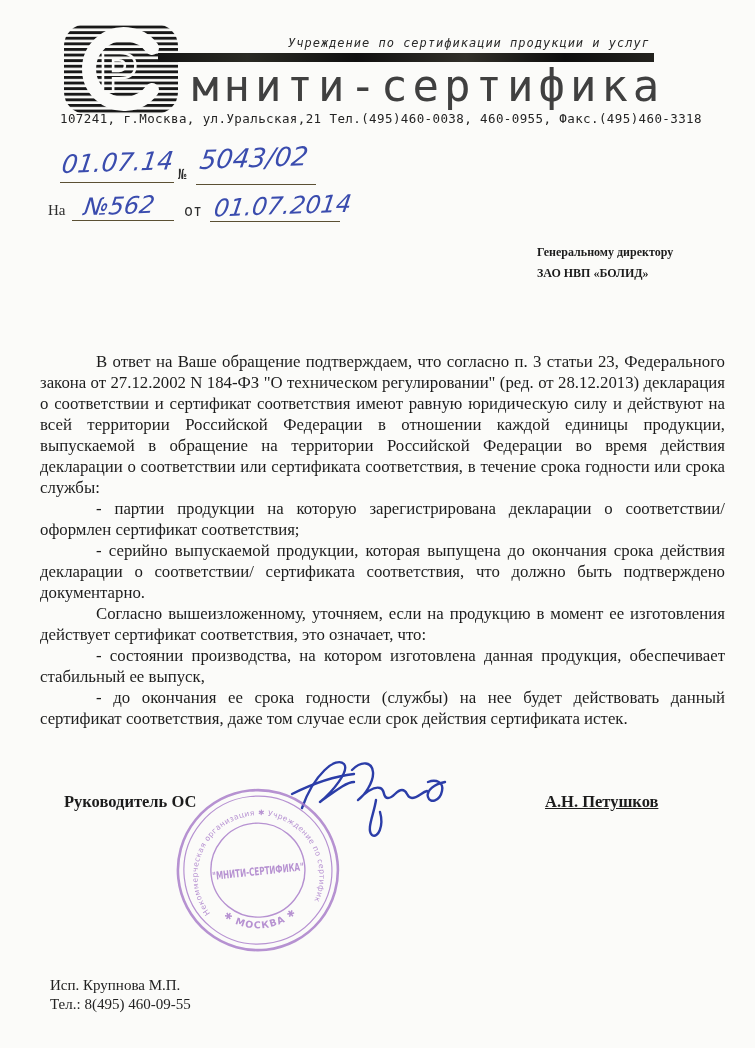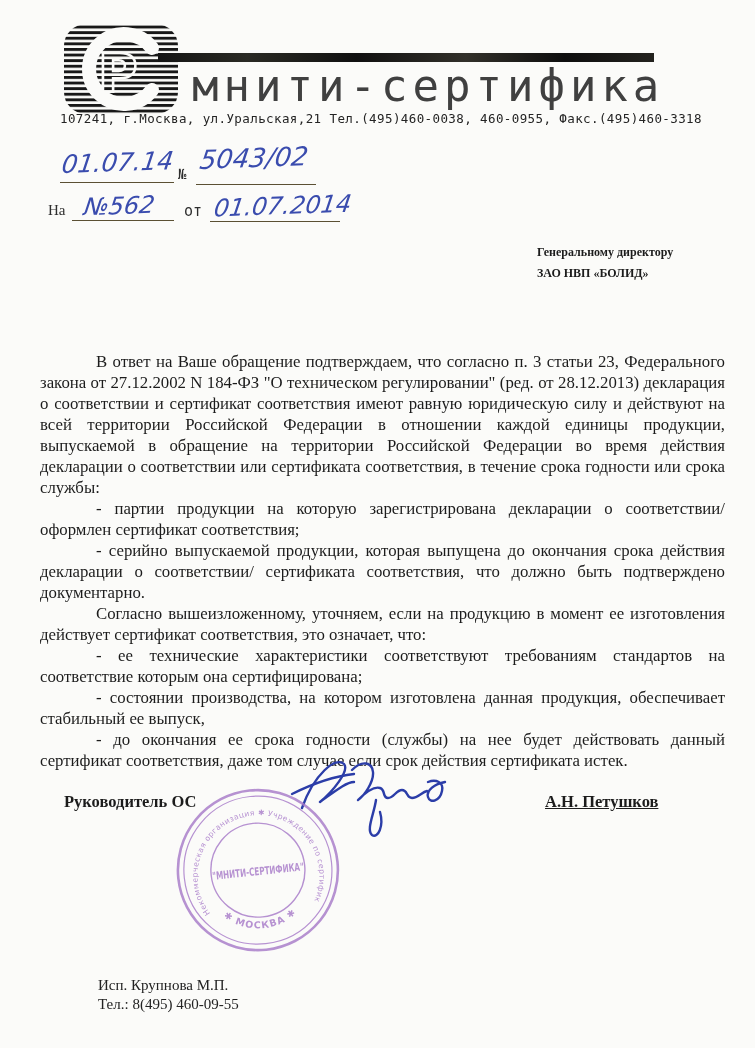--- a/index.html
+++ b/index.html
@@ -61,40 +61,41 @@
     font-size:16.8px;line-height:21px;text-align:justify;
   }
   .body-text p{margin:0;text-indent:56px;}
   
   .sig-label{position:absolute;left:64px;top:792px;font-weight:bold;font-size:16.5px;}
   .sig-name{position:absolute;left:545px;top:792px;font-weight:bold;font-size:16.5px;text-decoration:underline;}
   .signature{position:absolute;left:288px;top:752px;width:185px;height:95px;}
   .stamp{position:absolute;left:174px;top:786px;width:170px;height:170px;opacity:.8;transform:rotate(-6deg);}
   
   .footer{
-    position:absolute;left:50px;top:976px;font-size:15px;line-height:19px;color:#222;margin-left:48px;
+    position:absolute;left:50px;top:976px;font-size:15px;line-height:19px;color:#222;
   }
 </style>
 </head>
 <body>
 
 <div class="page">
 
   <svg class="logo" viewBox="0 0 120 100" xmlns="http://www.w3.org/2000/svg">
     <defs>
       <pattern id="stripes" width="8" height="5.6" patternUnits="userSpaceOnUse">
         <rect width="8" height="3.1" y="0" fill="#181818"></rect>
         <rect width="8" height="2.5" y="3.1" fill="#fbfbf9"></rect>
       </pattern>
     </defs>
     <rect x="2" y="4" width="114" height="90" rx="22" fill="url(#stripes)"></rect>
     <path d="M 90 28 A 35 35 0 1 0 90 70" stroke="#fbfbf9" stroke-width="14" fill="none" stroke-linecap="round"></path>
     <text x="36" y="72" font-family="DejaVu Sans, sans-serif" font-weight="bold" font-size="54" fill="url(#stripes)" stroke="#fbfbf9" stroke-width="2.5">Р</text>
   </svg>
 
+  <div class="tagline">Учреждение по сертификации продукции и услуг</div>
   <div class="head-bar"></div>
   <div class="org-title">мнити-сертифика</div>
   <div class="address-line">107241, г.Москва, ул.Уральская,21   Тел.(495)460-0038, 460-0955, Факс.(495)460-3318</div>
 
   <div class="hw hw-date1">01.07.14</div>
   <div class="rule rule1"></div>
   <div class="form-label lbl-no">№</div>
   <div class="hw hw-num1">5043/02</div>
   <div class="rule rule2"></div>
 
@@ -108,21 +109,20 @@
   <div class="addressee">
     <div>Генеральному директору</div>
     <div>ЗАО НВП «БОЛИД»</div>
   </div>
 
   <div class="body-text">
     <p>В ответ на Ваше обращение подтверждаем, что согласно п. 3 статьи 23, Федерального закона от 27.12.2002 N 184-ФЗ "О техническом регулировании" (ред. от 28.12.2013) декларация о соответствии и сертификат соответствия имеют равную юридическую силу и действуют на всей территории Российской Федерации в отношении каждой единицы продукции, выпускаемой в обращение на территории Российской Федерации во время действия декларации о соответствии или сертификата соответствия, в течение срока годности или срока службы:</p>
     <p>- партии продукции на которую зарегистрирована декларации о соответствии/оформлен сертификат соответствия;</p>
     <p>- серийно выпускаемой продукции, которая выпущена до окончания срока действия декларации о соответствии/ сертификата соответствия, что должно быть подтверждено документарно.</p>
     <p>Согласно вышеизложенному, уточняем, если на продукцию в момент ее изготовления действует сертификат соответствия, это означает, что:</p>
-    <p>- ее технические характеристики соответствуют требованиям стандартов на соответствие которым она сертифицирована;</p>
     <p>- состоянии производства, на котором изготовлена данная продукция, обеспечивает стабильный ее выпуск,</p>
     <p>- до окончания ее срока годности (службы) на нее будет действовать данный сертификат соответствия, даже  том случае если срок действия сертификата истек.</p>
   </div>
 
   <div class="sig-label">Руководитель ОС</div>
   <div class="sig-name">А.Н. Петушков</div>
 
   <svg class="signature" viewBox="0 0 185 95" xmlns="http://www.w3.org/2000/svg">
     <g stroke="#2b3da8" stroke-width="2.4" fill="none" stroke-linecap="round" stroke-linejoin="round">
       <path d="M 4,42 C 28,30 48,24 66,22"></path>

